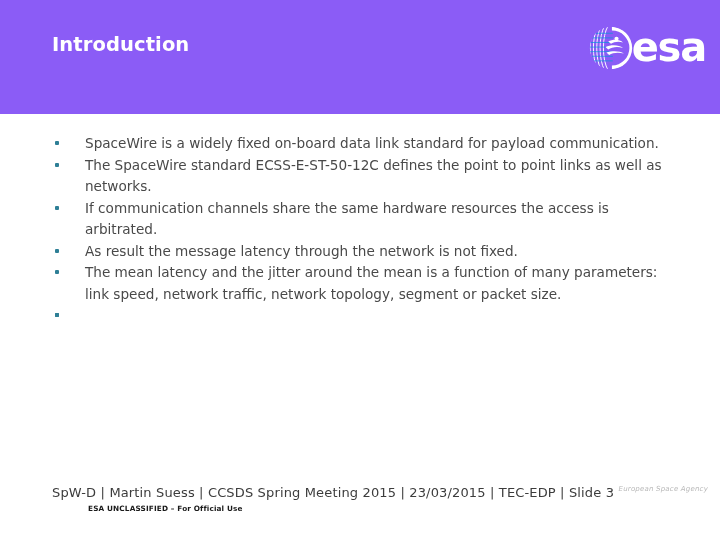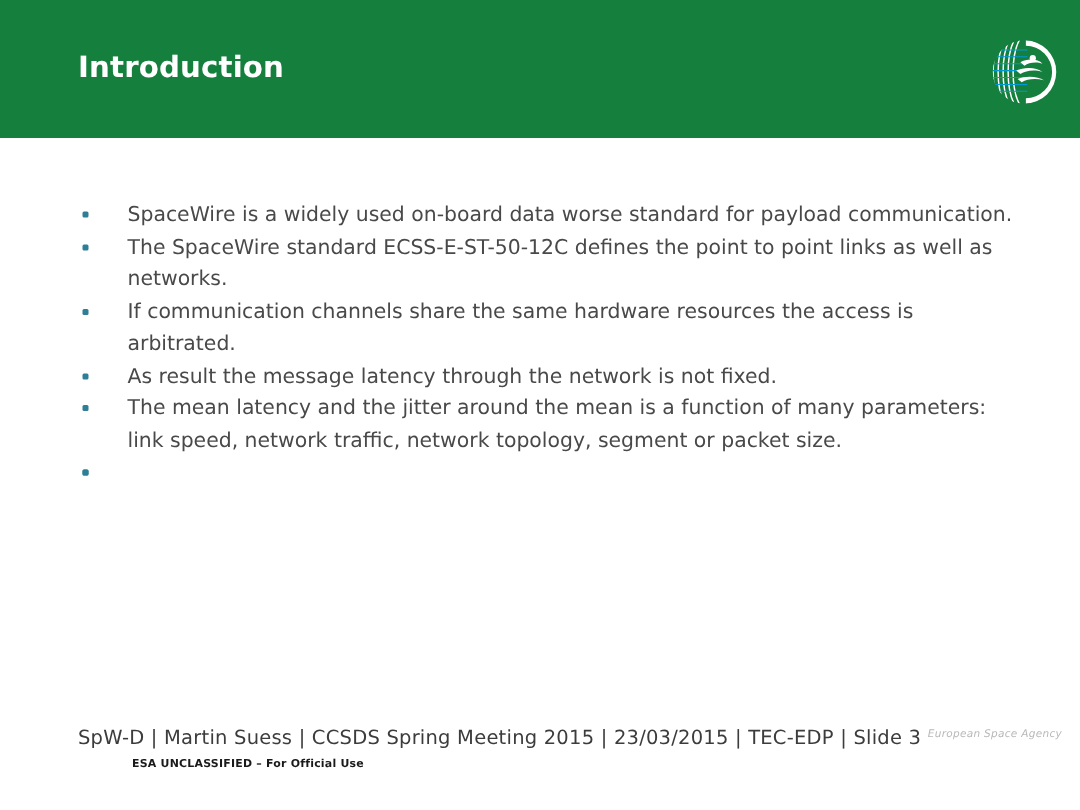--- a/index.html
+++ b/index.html
@@ -14,22 +14,22 @@
     overflow: hidden;
     position: relative;
   }
 
   
   .header {
     position: absolute;
     left: 0;
     top: 0;
     width: 720px;
-    height: 92px;
-    background: #15803d;
+    height: 114px;
+    background: #8b5cf6;
     box-sizing: border-box;
     text-decoration: underline;
   }
   .slide-title {
     position: absolute;
     left: 52px;
     top: 33px;
     font-size: 19.5px;
     font-weight: bold;
     color: #ffffff;
@@ -184,28 +184,29 @@
         </g>
 
         <g fill="#ffffff">
           <path d="M44,36 C54,30 70,31 76,38 C68,35 56,36 50,41 Z"></path>
           <path d="M38,48 C50,42 68,43 76,50 C64,46 52,48 44,53 Z"></path>
           <path d="M40,60 C52,55 70,56 78,62 C66,59 54,60 46,65 Z"></path>
         </g>
         <circle cx="62" cy="30" r="4.5" fill="#ffffff"></circle>
       </g>
     </svg>
+    <span class="esa-word">esa</span>
   </div>
 </div>
 
 <div class="content">
   <ul class="bullet-list">
     <li class="bullet-item">
       <span class="bullet-marker"></span>
-      <span>SpaceWire is a widely used on-board data worse standard for payload communication.</span>
+      <span>SpaceWire is a widely fixed on-board data link standard for payload communication.</span>
     </li>
     <li class="bullet-item">
       <span class="bullet-marker"></span>
       <span>The SpaceWire standard ECSS-E-ST-50-12C defines the point to point links as well as networks.</span>
     </li>
     <li class="bullet-item">
       <span class="bullet-marker"></span>
       <span>If communication channels share the same hardware resources the access is arbitrated.</span>
     </li>
     <li class="bullet-item">

